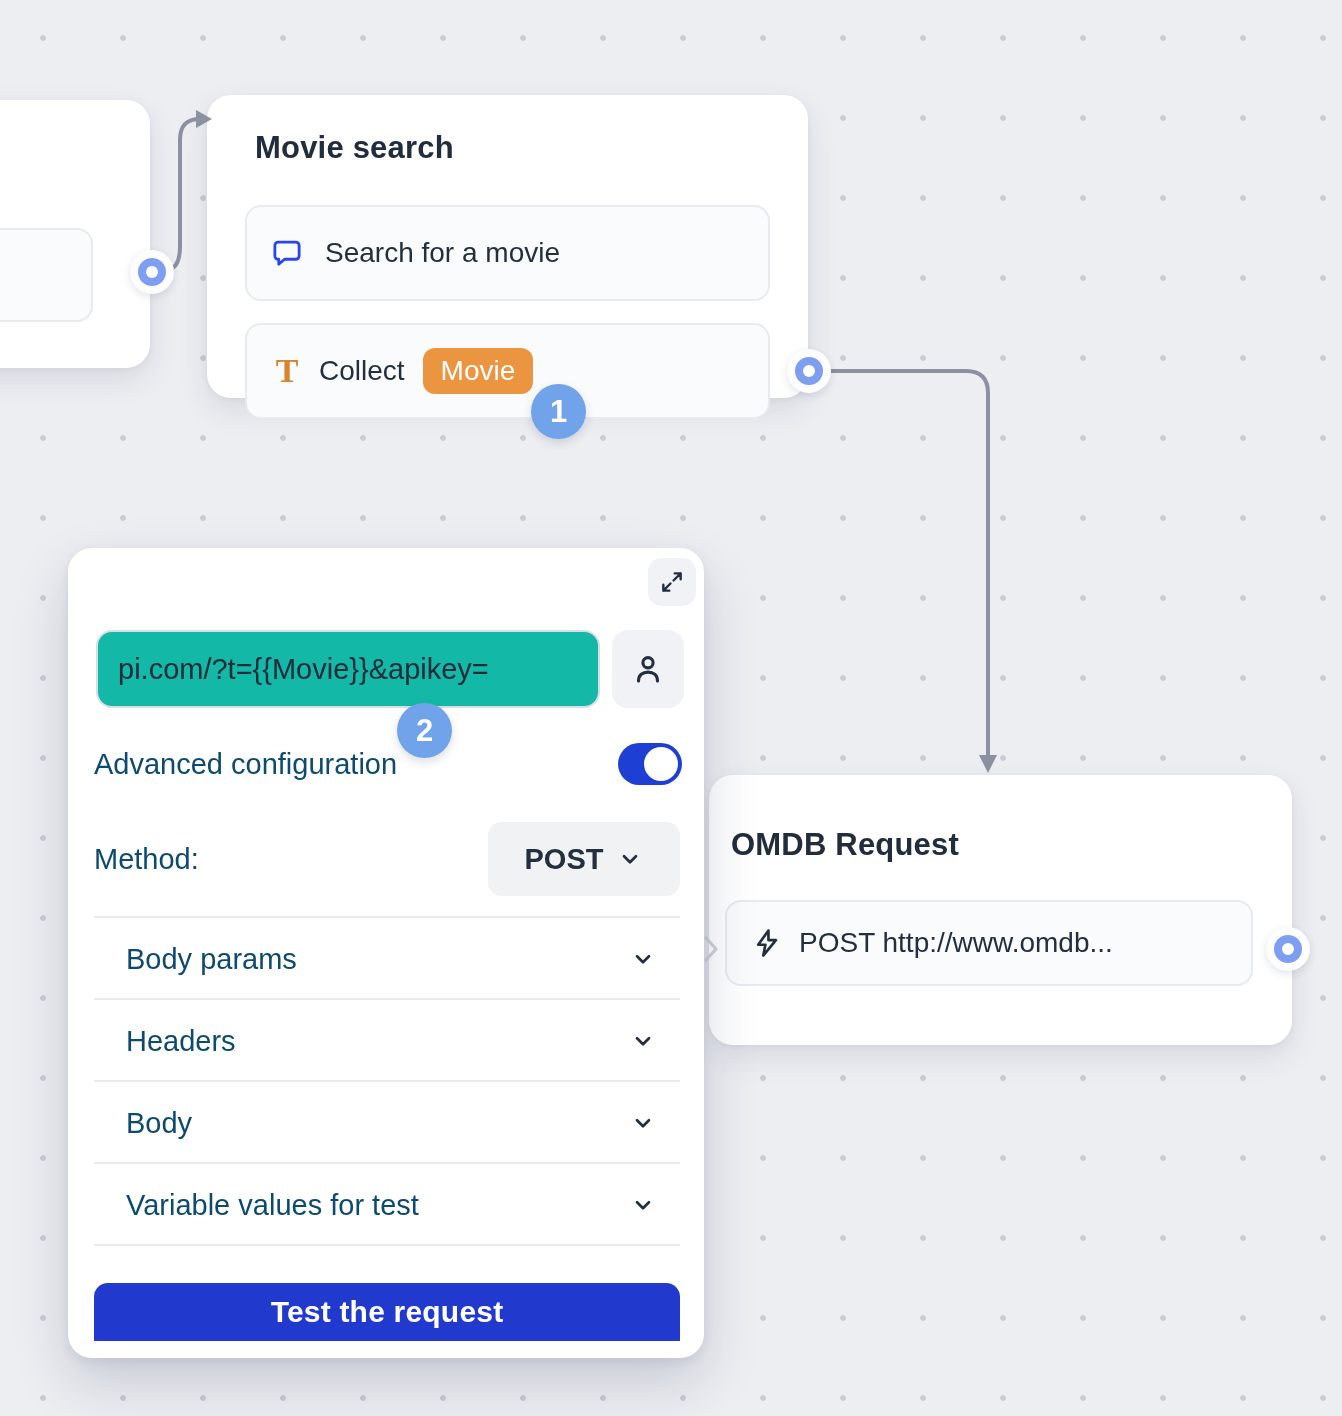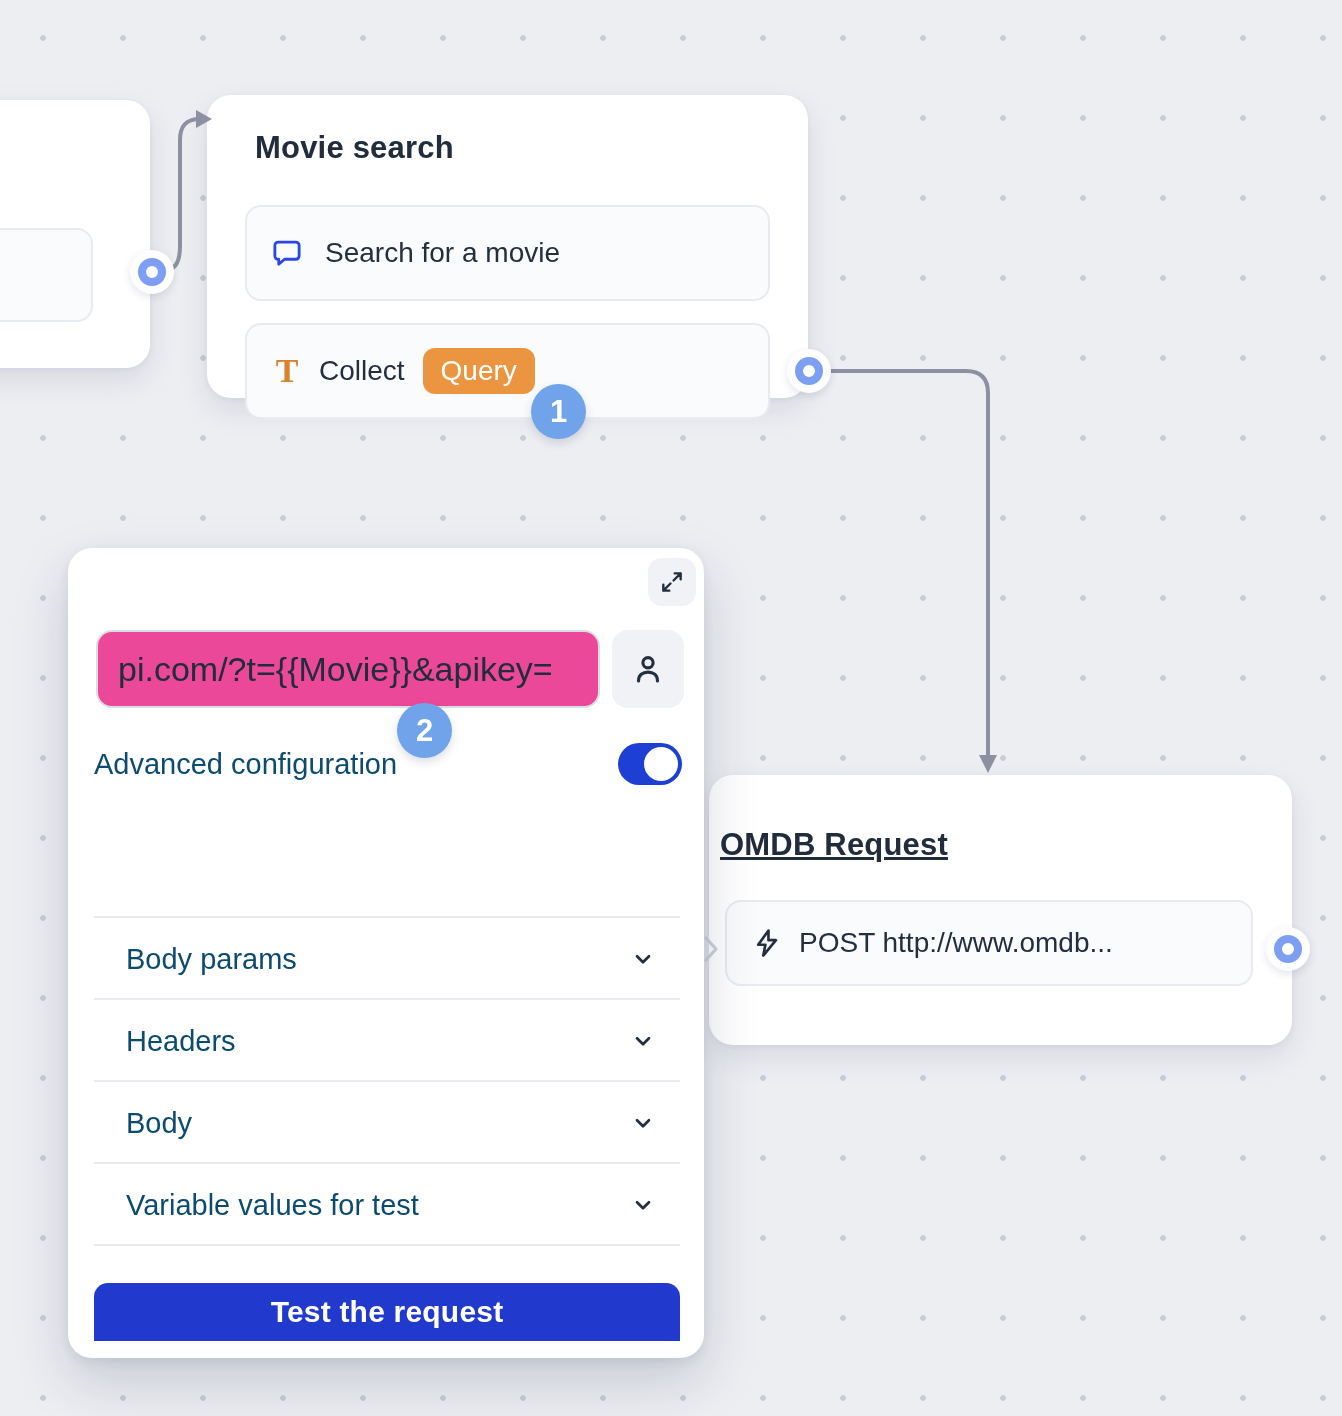--- a/index.html
+++ b/index.html
@@ -61,23 +61,23 @@
     position:absolute;left:68px;top:548px;width:636px;height:810px;
     background:#fff;border-radius:24px;z-index:5;
     box-shadow:0 24px 55px rgba(28,40,80,.18), 0 4px 12px rgba(28,40,80,.08);
   }
   .icon-btn{
     position:absolute;background:#F1F2F5;border-radius:14px;
     display:flex;align-items:center;justify-content:center;
   }
   .url-input{
     position:absolute;left:28px;top:82px;width:504px;height:78px;
-    border:2px solid #D9DDE4;border-radius:16px;background:#ec4899;
+    border:2px solid #D9DDE4;border-radius:16px;background:#14b8a6;
     box-sizing:border-box;display:flex;align-items:center;
-    padding:0 6px 0 20px;font-size:34px;color:#212C3D;
+    padding:0 6px 0 20px;font-size:29px;color:#212C3D;
     white-space:nowrap;overflow:hidden;
   }
   .row-label{font-size:29px;color:#0c4a6e;}
   .adv-row{position:absolute;left:26px;right:22px;top:183px;height:66px;
     display:flex;align-items:center;justify-content:space-between;}
   .toggle{
     position:relative;width:64px;height:42px;border-radius:21px;background:#1E3FD4;
   }
   .toggle .knob{
     position:absolute;top:4px;right:4px;width:34px;height:34px;border-radius:50%;background:#fff;
@@ -127,26 +127,26 @@
         <svg class="glyph" width="32" height="32" viewBox="0 0 24 24">
           <path d="M5.4 3.9h13.2c1.4 0 2.5 1 2.5 2.4v8c0 1.4-1.1 2.4-2.5 2.4H10.2l-4.4 3.7v-3.7h-.4c-1.4 0-2.5-1-2.5-2.4v-8c0-1.4 1.1-2.4 2.5-2.4z" fill="none" stroke="#2946EA" stroke-width="2.1" stroke-linejoin="round"></path>
         </svg>
       </span>
       <span class="itm-label">Search for a movie</span>
     </div>
 
     <div class="node-item" style="left:38px;top:228px;width:525px;height:96px;">
       <span class="t-icon">T</span>
       <span class="itm-label">Collect</span>
-      <span class="chip">Query</span>
+      <span class="chip">Movie</span>
     </div>
   </div>
 
   <div class="card" style="left:709px;top:775px;width:583px;height:270px;z-index:3;">
-    <div class="node-title" style="left:11px;top:52px;text-decoration:underline;">OMDB Request</div>
+    <div class="node-title" style="left:22px;top:52px;">OMDB Request</div>
 
     <div class="node-item" style="left:16px;top:125px;width:528px;height:86px;">
       <span>
         <svg class="glyph" width="32" height="32" viewBox="0 0 24 24">
           <path d="M13.1 2.6 L5.4 13.3 h5.4 L9.2 21.4 L18.7 9.9 h-5.6 Z" fill="none" stroke="#232E3F" stroke-width="2" stroke-linejoin="round"></path>
         </svg>
       </span>
       <span class="itm-label">POST http://www.omdb...</span>
     </div>
 
@@ -179,20 +179,31 @@
       </span>
     </div>
 
     <div class="adv-row">
       <span class="row-label">Advanced configuration</span>
       <div class="toggle">
         <div class="knob"></div>
       </div>
     </div>
 
+    <div class="method-row">
+      <span class="row-label">Method:</span>
+      <div class="method-select">
+        <span>POST</span>
+        <span>
+          <svg class="glyph" width="26" height="26" viewBox="0 0 24 24">
+            <path d="M6.5 9.5 L12 15 L17.5 9.5" fill="none" stroke="#232E3F" stroke-width="2.5" stroke-linecap="round" stroke-linejoin="round"></path>
+          </svg>
+        </span>
+      </div>
+    </div>
 
     <div class="divider" style="top:368px;"></div>
 
     <div class="section-row" style="top:370px;">
       <span class="row-label">Body params</span>
       <span>
         <svg class="glyph" width="26" height="26" viewBox="0 0 24 24">
           <path d="M6.5 9.5 L12 15 L17.5 9.5" fill="none" stroke="#232E3F" stroke-width="2.5" stroke-linecap="round" stroke-linejoin="round"></path>
         </svg>
       </span>

